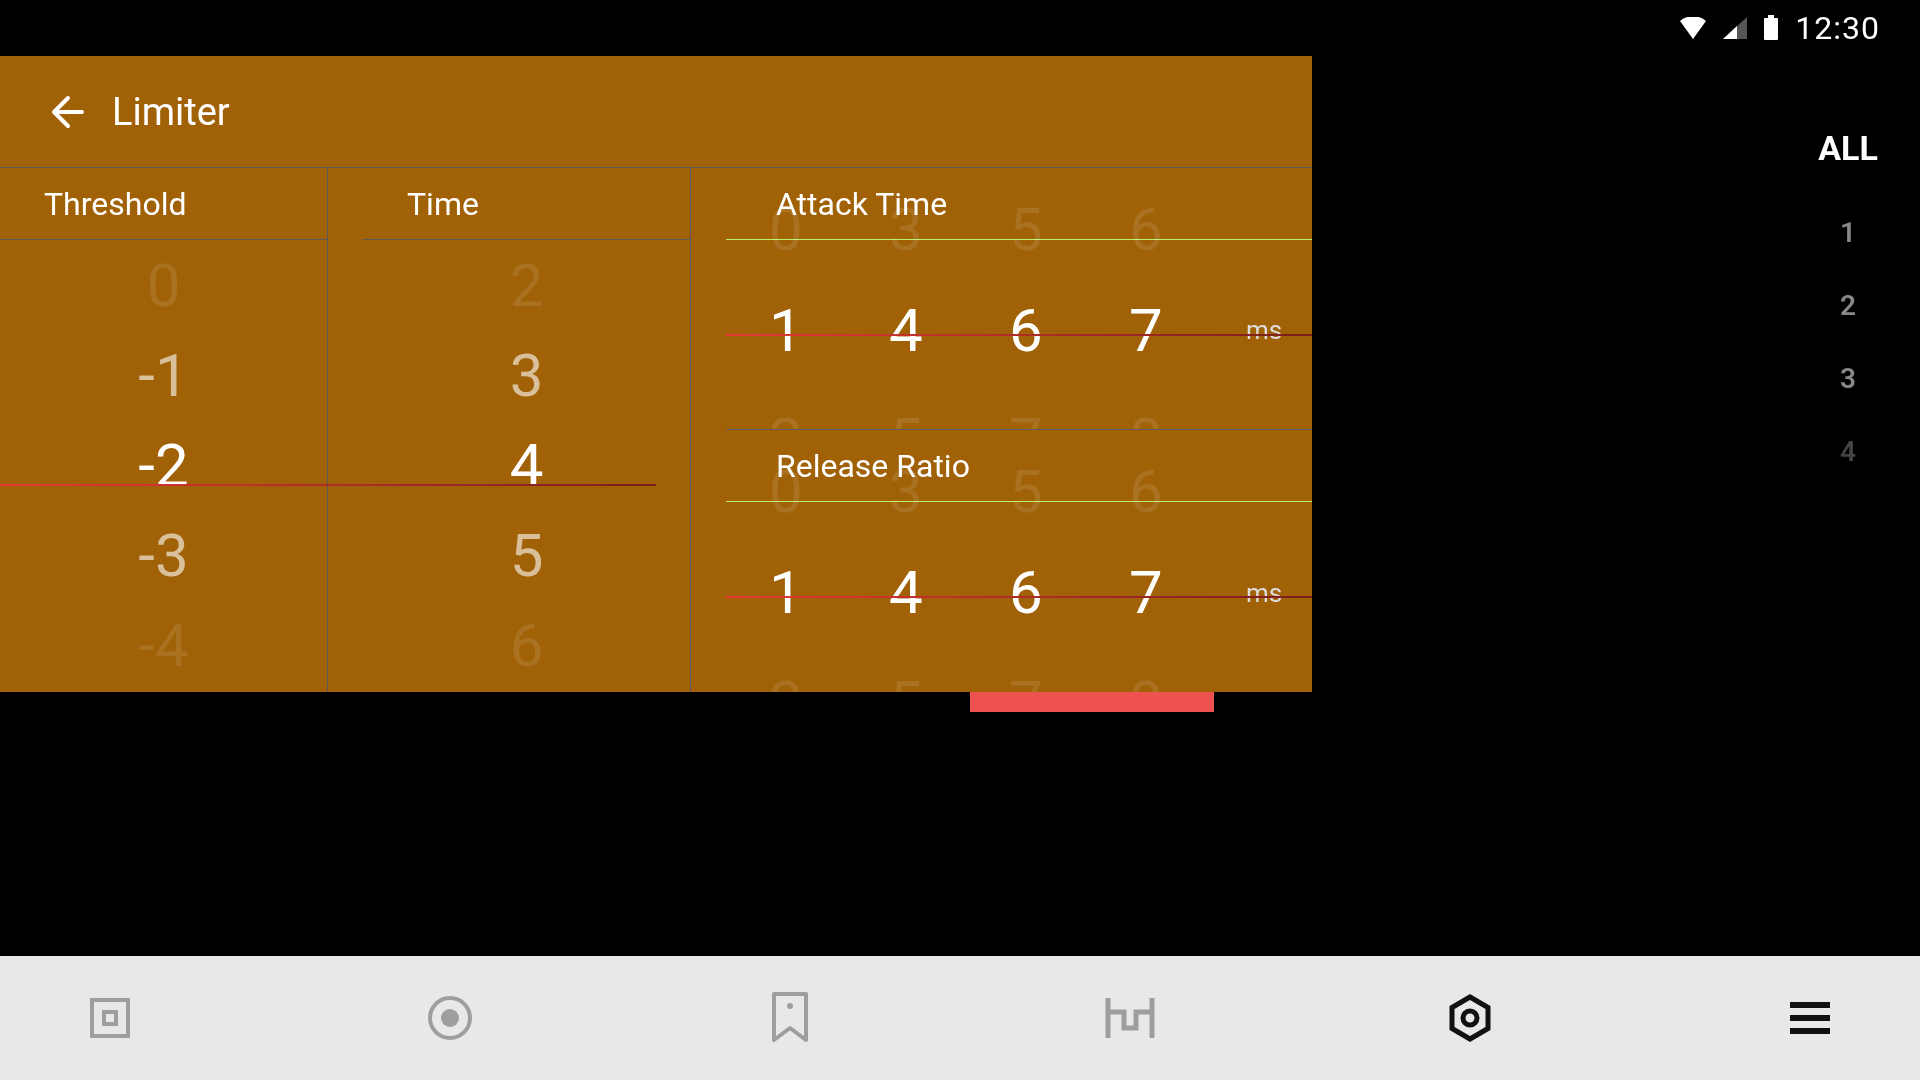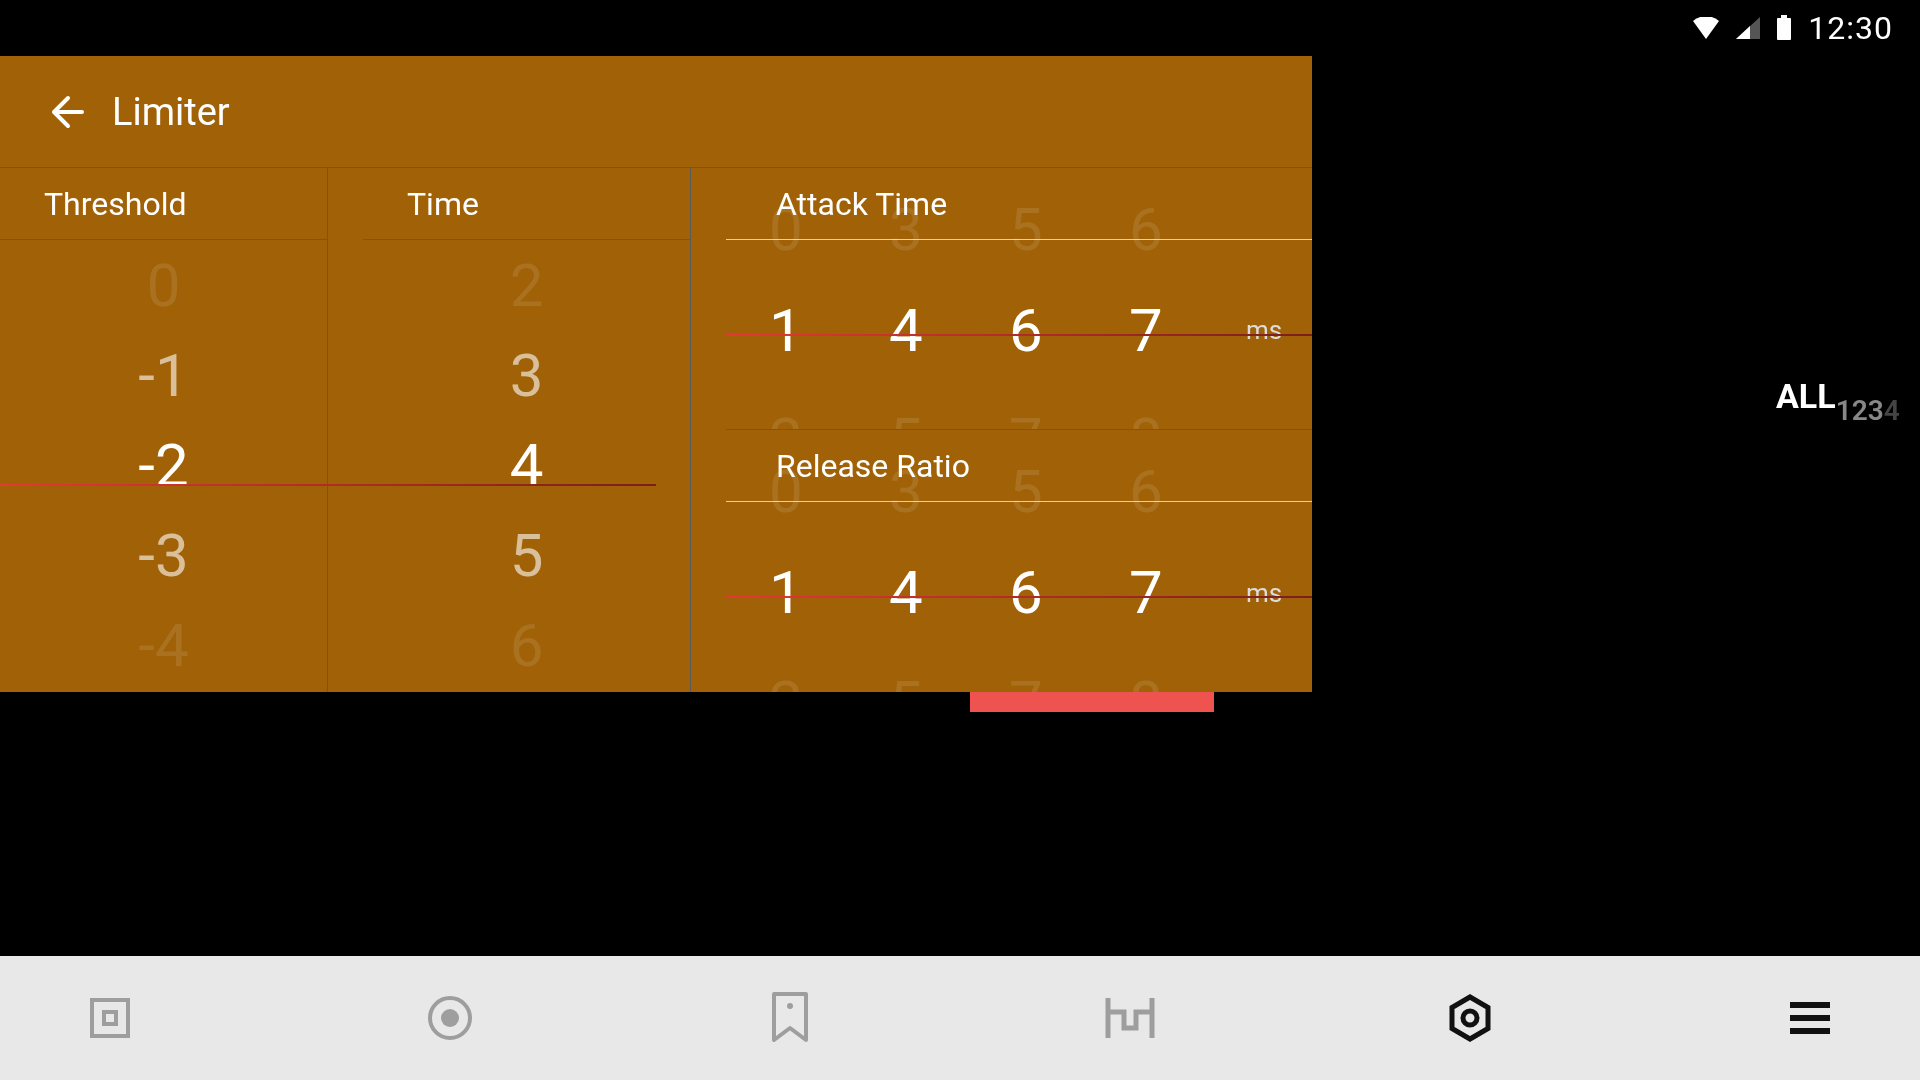--- a/index.html
+++ b/index.html
@@ -1,21 +1,21 @@
 <!DOCTYPE html>
 <html><head>
 <meta charset="utf-8">
 <style>
   * { box-sizing: border-box; margin: 0; padding: 0; }
   html, body { width: 1456px; height: 816px; overflow: hidden; font-family: "Roboto", "Helvetica Neue", Arial, sans-serif; }
   body { background: #000; color: #fff; }
 
   
   .statusbar {
-    position: absolute; top: 0; left: 0; right: 3px; height: 56px;
+    position: absolute; top: 0; left: 0; right: 16px; height: 56px;
     background: #000; display: flex; align-items: center; justify-content: flex-end;
     padding-right: 24px; gap: 16px;
   }
   .statusbar .clock { font-size: 32px; font-weight: 400; letter-spacing: 1px; }
   .statusbar svg { display: block; }
 
   
   .panel {
     position: absolute; left: 0; top: 56px; width: 1312px; height: 636px;
     background: #a16207;
@@ -26,21 +26,21 @@
     position: absolute; left: 0; top: 0; height: 112px; width: 1312px;
     display: flex; align-items: center; gap: 24px; padding-left: 44px;
     border-bottom: 1px solid #5a5a5a;
   }
   .panel-header .back { width: 44px; height: 44px; display:flex; align-items:center; justify-content:center; cursor:pointer; }
   .panel-header .title { font-size: 38px; font-weight: 400; }
 
   
   .all-sidebar {
     position: absolute; right: 0; top: 56px; width: 144px; height: 636px;
-    background: #000; display: flex; flex-direction: row; align-items: center;
+    background: #000; display: flex; flex-direction: column; align-items: center;
     padding-top: 72px;
   }
   .all-sidebar .all-label { font-size: 34px; font-weight: 700; margin-bottom: 28px; }
   .all-sidebar .ch { font-size: 28px; font-weight: 600; color: #888; margin: 20px 0; cursor:pointer; }
   .all-sidebar .ch.dim { color: #444; }
 
   
   .cols {
     position: absolute; left:0; top:112px; width:1312px; height:524px;
     display:flex;

